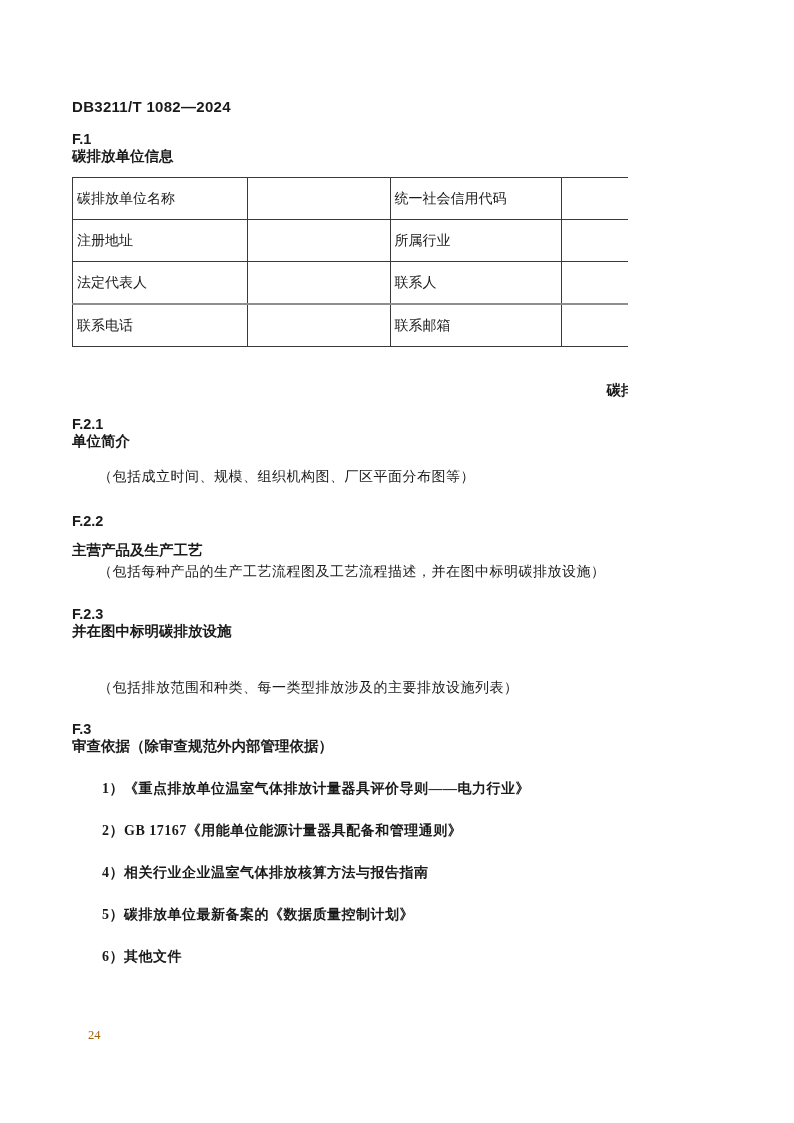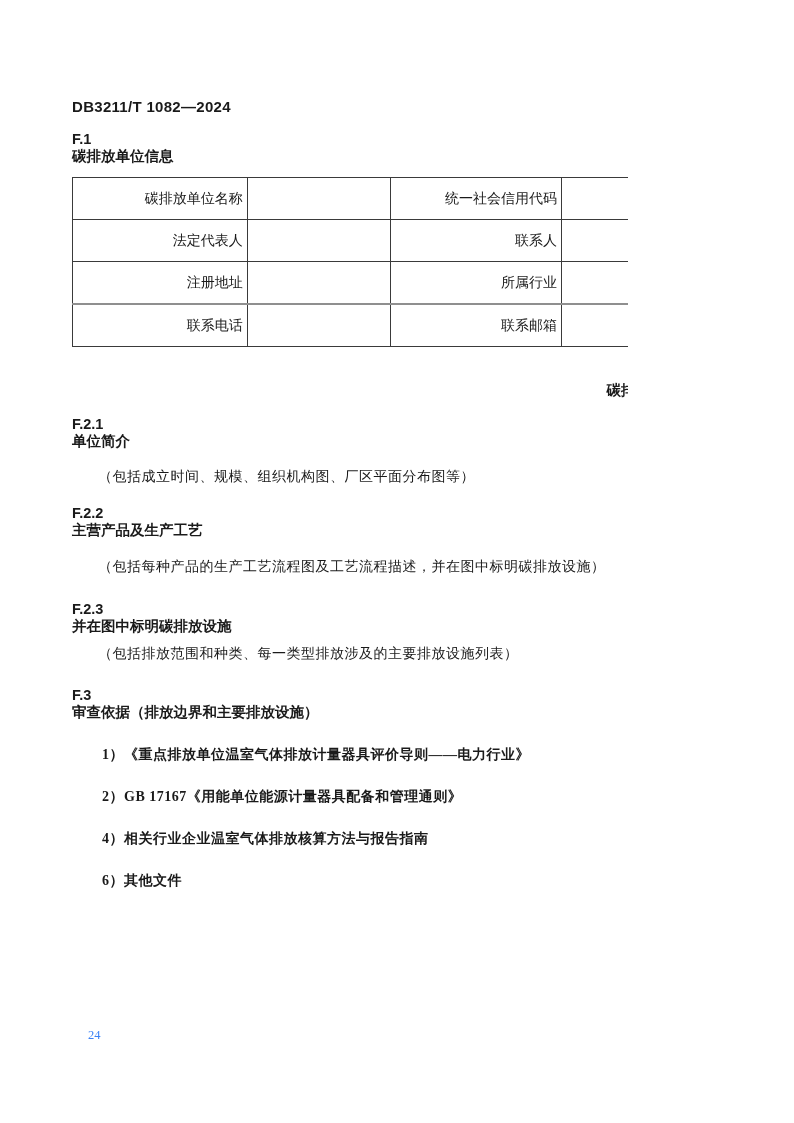--- a/index.html
+++ b/index.html
@@ -31,64 +31,64 @@
     font-family: "Liberation Sans", "DejaVu Sans", sans-serif;
     font-weight: 700;
     font-size: 14.5px;
     line-height: 17px;
     flex-direction: column;
   }
   .heading .num { margin-right: 12px; white-space: nowrap; }
   .h-f1  { margin-top: 16px; }
   .h-f2  { margin-top: 18px; align-items: flex-end; }
   .h-f21 { margin-top: 17px; }
-  .h-f22 { margin-top: 20px; }
+  .h-f22 { margin-top: 28px; gap: 12px; }
   .h-f23 { margin-top: 26px; justify-content: flex-end; }
   .h-f3  { margin-top: 25px; }
 
   table.info {
     margin-top: 12px;
     width: 100%;
     border-collapse: collapse;
     table-layout: fixed;
     border: 1.5px solid #3a3a3a;
   }
   table.info td {
     border: 1px solid #3a3a3a;
     height: 41px;
-    text-align: right;
+    text-align: left;
     vertical-align: middle;
     font-size: 14px;
     padding: 0 4px;
   }
   table.info tr.thick-top td { border-top: 2px solid #8f8f8f; }
 
   .note {
     margin: 19px 0 0 26px;
     font-size: 14px;
     line-height: 16px;
     letter-spacing: 0.5px;
   }
-  .note.n2 { margin-top: 20px; }
-  .note.n3 { margin-top: 11px; }
+  .note.n2 { margin-top: 5px; }
+  .note.n3 { margin-top: 40px; }
 
   .ref {
     margin: 26px 0 0 30px;
     font-size: 14px;
     line-height: 16px;
     letter-spacing: 0.5px;
     font-weight: bold;
   }
 
   .page-number {
     position: absolute;
     left: 88px;
     top: 1028px;
     font-size: 12.5px;
-    color: #3b82f6;
+    color: #a16207;
   }
 </style>
 </head>
 <body>
 
 <div class="page">
   <div class="content">
 
     <div class="doc-number">DB3211/T 1082—2024</div>
 
@@ -105,29 +105,29 @@
           <col style="width:23%">
       </colgroup>
       <tbody>
         <tr>
           <td>碳排放单位名称</td>
           <td></td>
           <td>统一社会信用代码</td>
           <td></td>
         </tr>
         <tr>
+          <td>注册地址</td>
+          <td></td>
+          <td>所属行业</td>
+          <td></td>
+        </tr>
+        <tr>
           <td>法定代表人</td>
           <td></td>
           <td>联系人</td>
-          <td></td>
-        </tr>
-        <tr>
-          <td>注册地址</td>
-          <td></td>
-          <td>所属行业</td>
           <td></td>
         </tr>
         <tr class="thick-top">
           <td>联系电话</td>
           <td></td>
           <td>联系邮箱</td>
           <td></td>
         </tr>
       </tbody>
     </table>
@@ -153,24 +153,25 @@
 
     <div class="heading h-f23">
       <span class="num">F.2.3</span>
       <span>并在图中标明碳排放设施</span>
     </div>
 
     <p class="note n3">（包括排放范围和种类、每一类型排放涉及的主要排放设施列表）</p>
 
     <div class="heading h-f3">
       <span class="num">F.3</span>
-      <span>审查依据（排放边界和主要排放设施）</span>
+      <span>审查依据（除审查规范外内部管理依据）</span>
     </div>
 
     <p class="ref">1）《重点排放单位温室气体排放计量器具评价导则——电力行业》</p>
     <p class="ref">2）GB 17167《用能单位能源计量器具配备和管理通则》</p>
     <p class="ref">4）相关行业企业温室气体排放核算方法与报告指南</p>
+    <p class="ref">5）碳排放单位最新备案的《数据质量控制计划》</p>
     <p class="ref">6）其他文件</p>
 
   </div>
 
   <div class="page-number">24</div>
 </div>
 
 </body></html>

